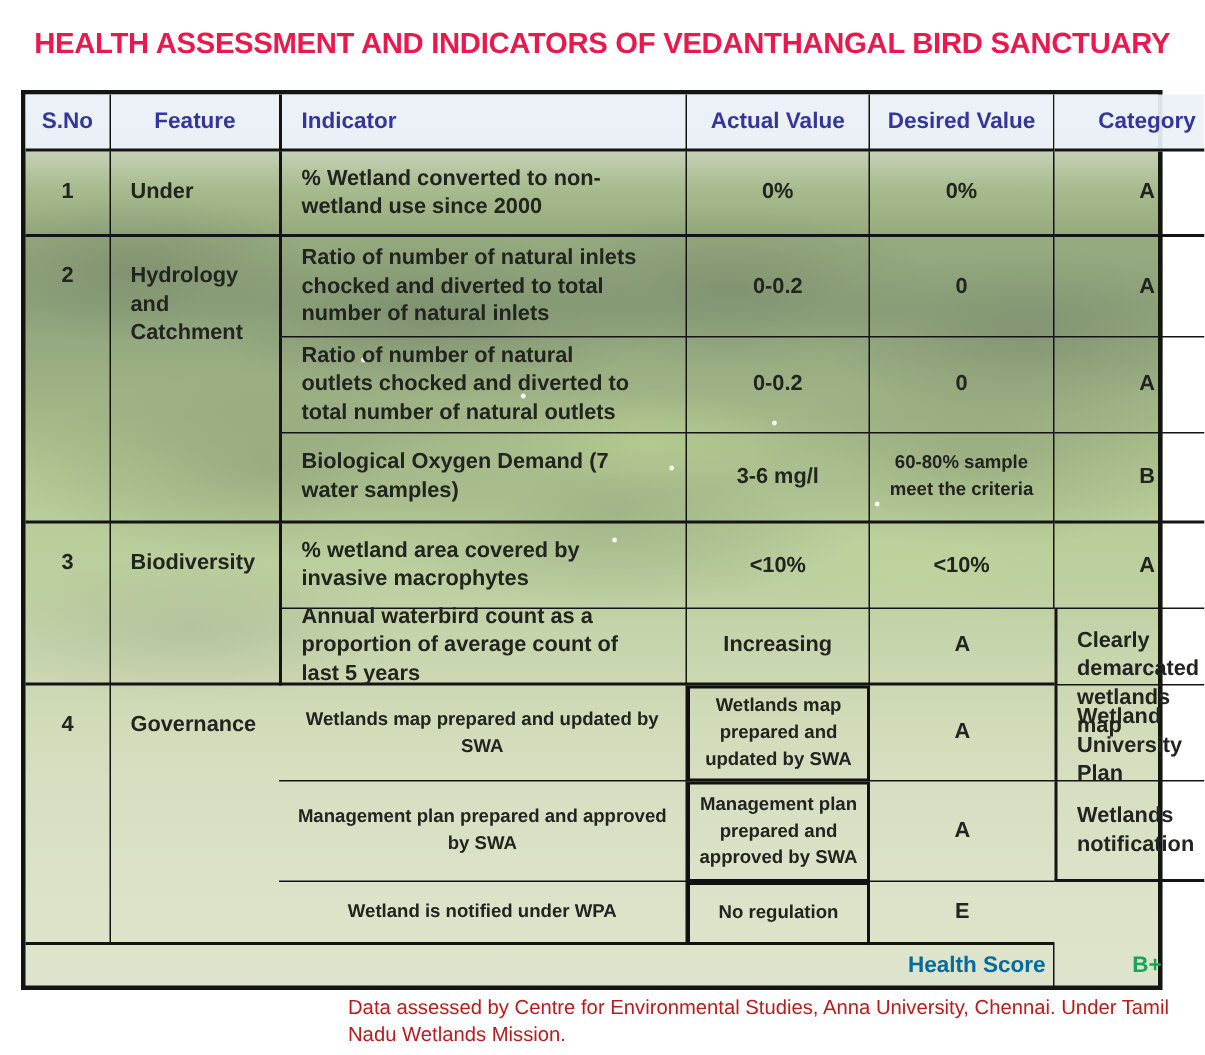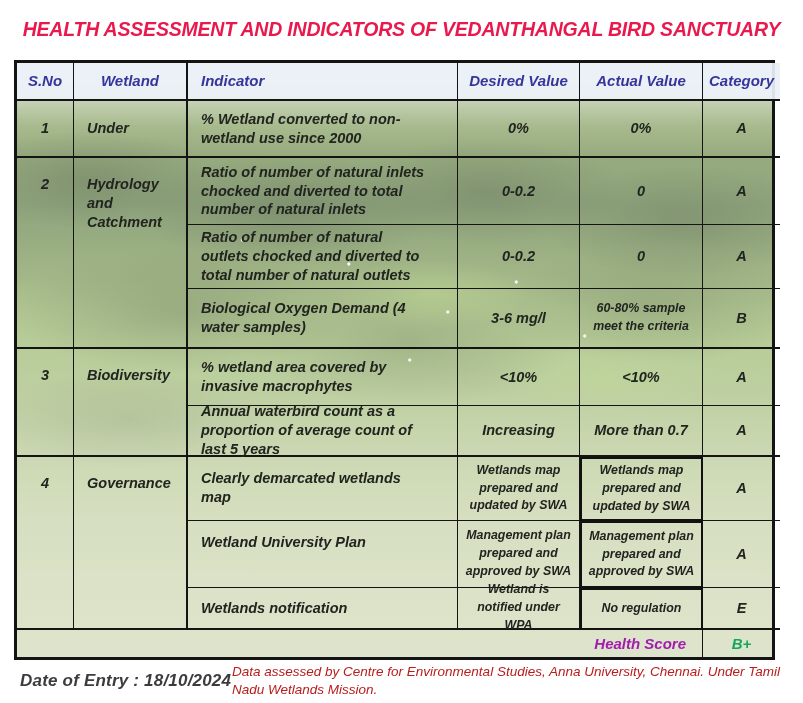--- a/index.html
+++ b/index.html
@@ -1,19 +1,19 @@
 <!DOCTYPE html>
 <html><head>
 <meta charset="utf-8">
 <style>
   * { margin:0; padding:0; box-sizing:border-box; }
   html,body { background:#ffffff; }
   .stage {
     position:relative; width:803px; height:703px; background:#ffffff;
-    font-family:"Liberation Sans", "DejaVu Sans", sans-serif; overflow:hidden;font-style:italic;
+    font-family:"Liberation Sans", "DejaVu Sans", sans-serif; overflow:hidden;
   }
   .title {
     position:absolute; left:0; top:18px; width:100%;
     text-align:center; font-size:19.5px; font-weight:800; letter-spacing:-0.2px;
     color:#e9194e;
   }
   
   .photo {
     position:absolute; left:14px; top:60px; width:761px; height:600px;
     background-image:
@@ -60,22 +60,22 @@
     font-size:15px; border-bottom-width:2.6px;
   }
   .left  { justify-content:flex-start; text-align:left; padding-left:13px; padding-right:26px; }
   .ind   { border-left:2.6px solid #141414; }
   .nor   { border-right:0; }
   .vtop  { align-items:flex-start; padding-top:17px; }
   .ge    { border-bottom-width:2.6px; }
   .small { font-size:12.4px; font-weight:700; line-height:1.45; }
   .boxed { border:2.6px solid #111111; }
   .health-label {
-    grid-column:1 / span 5; justify-content:flex-end; padding-right:16px;
-    color:#a21caf; font-weight:700; font-size:15px; border-bottom:0;
+    grid-column:1 / span 5; justify-content:flex-end; padding-right:5px;
+    color:#0369a1; font-weight:700; font-size:15px; border-bottom:0;
   }
   .health-val { color:#14a65a; font-weight:700; font-size:15px; border-bottom:0; border-right:0; }
   .lastcol { border-right:0; }
 
   
   .date-entry {
     position:absolute; left:20px; top:671px; font-size:17px; font-weight:600; color:#3c3c3c;
     letter-spacing:0.2px;
   }
   .attribution {
@@ -88,24 +88,24 @@
 
 <div class="stage">
 
   <div class="title">HEALTH ASSESSMENT AND INDICATORS OF VEDANTHANGAL BIRD SANCTUARY</div>
 
   <div class="photo"></div>
 
   <div class="grid">
 
     <div class="c head">S.No</div>
-    <div class="c head nor">Wetland</div>
+    <div class="c head nor">Feature</div>
     <div class="c head ind left">Indicator</div>
+    <div class="c head">Actual Value</div>
     <div class="c head">Desired Value</div>
-    <div class="c head">Actual Value</div>
     <div class="c head lastcol">Category</div>
 
     <div class="c ge">1</div>
     <div class="c ge nor left">Under</div>
     <div class="c ge ind left">% Wetland converted to non-wetland use since 2000</div>
     <div class="c ge">0%</div>
     <div class="c ge">0%</div>
     <div class="c ge lastcol">A</div>
 
     <div class="c ge vtop" style="grid-row:3 / span 3;">2</div>
@@ -113,35 +113,34 @@
     <div class="c ind left">Ratio of number of natural inlets chocked and diverted to total number of natural inlets</div>
     <div class="c">0-0.2</div>
     <div class="c">0</div>
     <div class="c lastcol">A</div>
 
     <div class="c ind left">Ratio of number of natural outlets chocked and diverted to total number of natural outlets</div>
     <div class="c">0-0.2</div>
     <div class="c">0</div>
     <div class="c lastcol">A</div>
 
-    <div class="c ge ind left">Biological Oxygen Demand (4 water samples)</div>
+    <div class="c ge ind left">Biological Oxygen Demand (7 water samples)</div>
     <div class="c ge">3-6 mg/l</div>
     <div class="c ge small">60-80% sample meet the criteria</div>
     <div class="c ge lastcol">B</div>
 
     <div class="c ge vtop" style="grid-row:6 / span 2;">3</div>
     <div class="c ge nor left vtop" style="grid-row:6 / span 2;">Biodiversity</div>
     <div class="c ind left">% wetland area covered by invasive macrophytes</div>
     <div class="c">&lt;10%</div>
     <div class="c">&lt;10%</div>
     <div class="c lastcol">A</div>
 
     <div class="c ge ind left">Annual waterbird count as a proportion of average count of last 5 years</div>
     <div class="c ge">Increasing</div>
-    <div class="c ge">More than 0.7</div>
     <div class="c ge lastcol">A</div>
 
     <div class="c ge vtop" style="grid-row:8 / span 3;">4</div>
     <div class="c ge nor left vtop" style="grid-row:8 / span 3;">Governance</div>
     <div class="c ind left" style="align-items:flex-start;padding-top:12px;">Clearly demarcated wetlands map</div>
     <div class="c small">Wetlands map prepared and updated by SWA</div>
     <div class="c small boxed">Wetlands map prepared and updated by SWA</div>
     <div class="c lastcol">A</div>
 
     <div class="c ind left" style="align-items:flex-start;padding-top:12px;">Wetland University Plan</div>
@@ -152,16 +151,15 @@
     <div class="c ge ind left">Wetlands notification</div>
     <div class="c ge small">Wetland is notified under WPA</div>
     <div class="c ge small boxed">No regulation</div>
     <div class="c ge lastcol">E</div>
 
     <div class="c health-label">Health Score</div>
     <div class="c health-val">B+</div>
 
   </div>
 
-  <div class="date-entry">Date of Entry : 18/10/2024</div>
   <div class="attribution">Data assessed by Centre for Environmental Studies, Anna University, Chennai. Under Tamil Nadu Wetlands Mission.</div>
 
 </div>
 
 </body></html>

